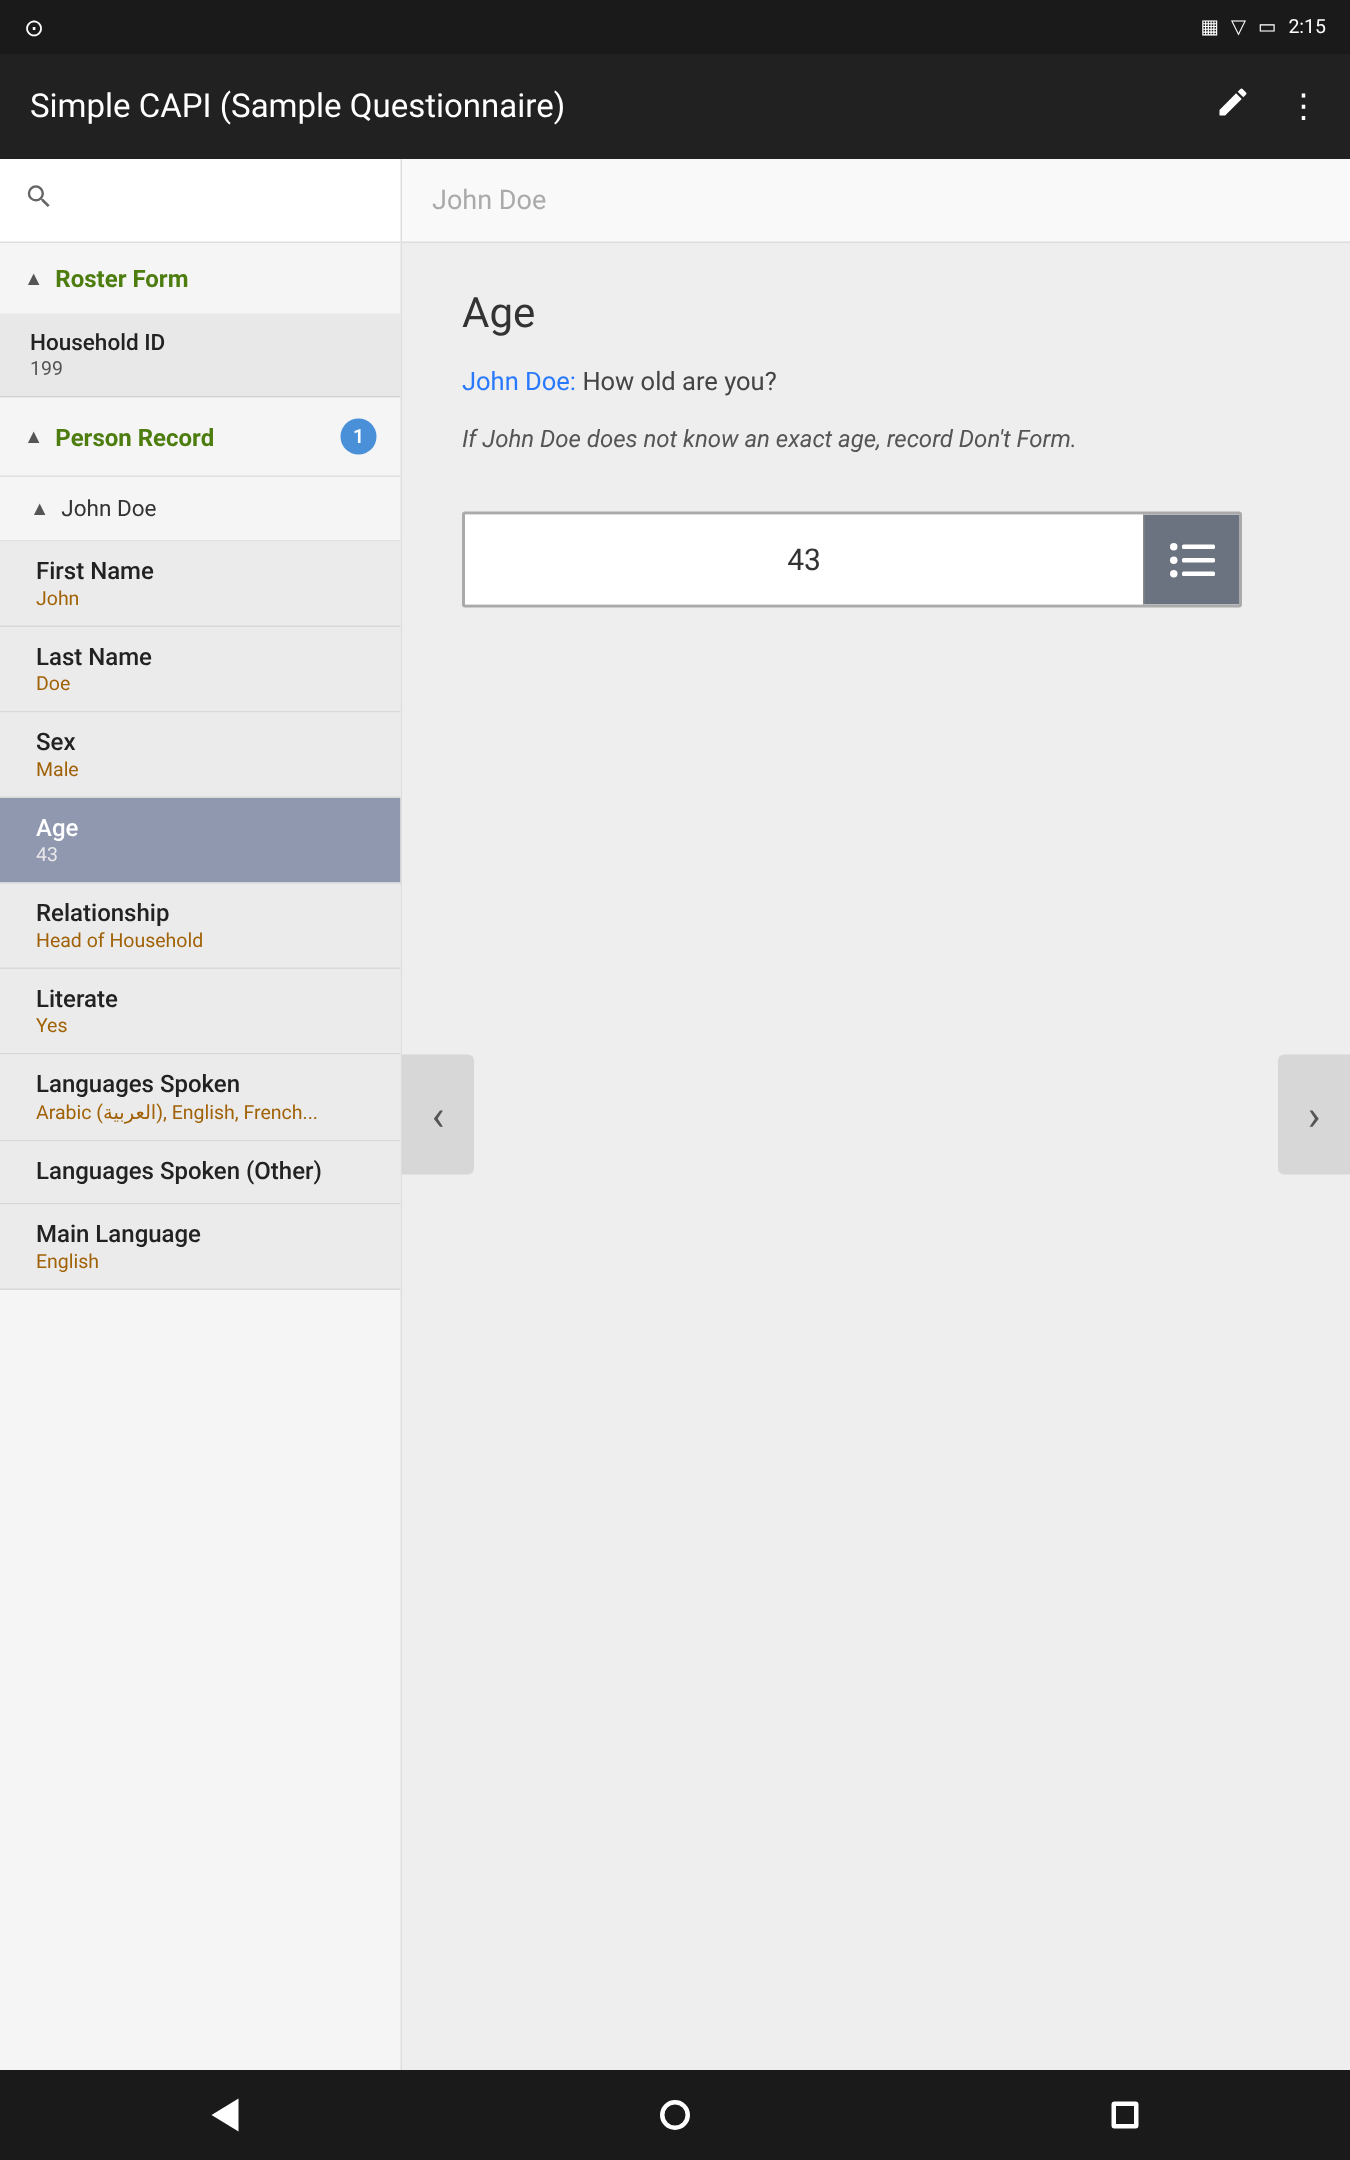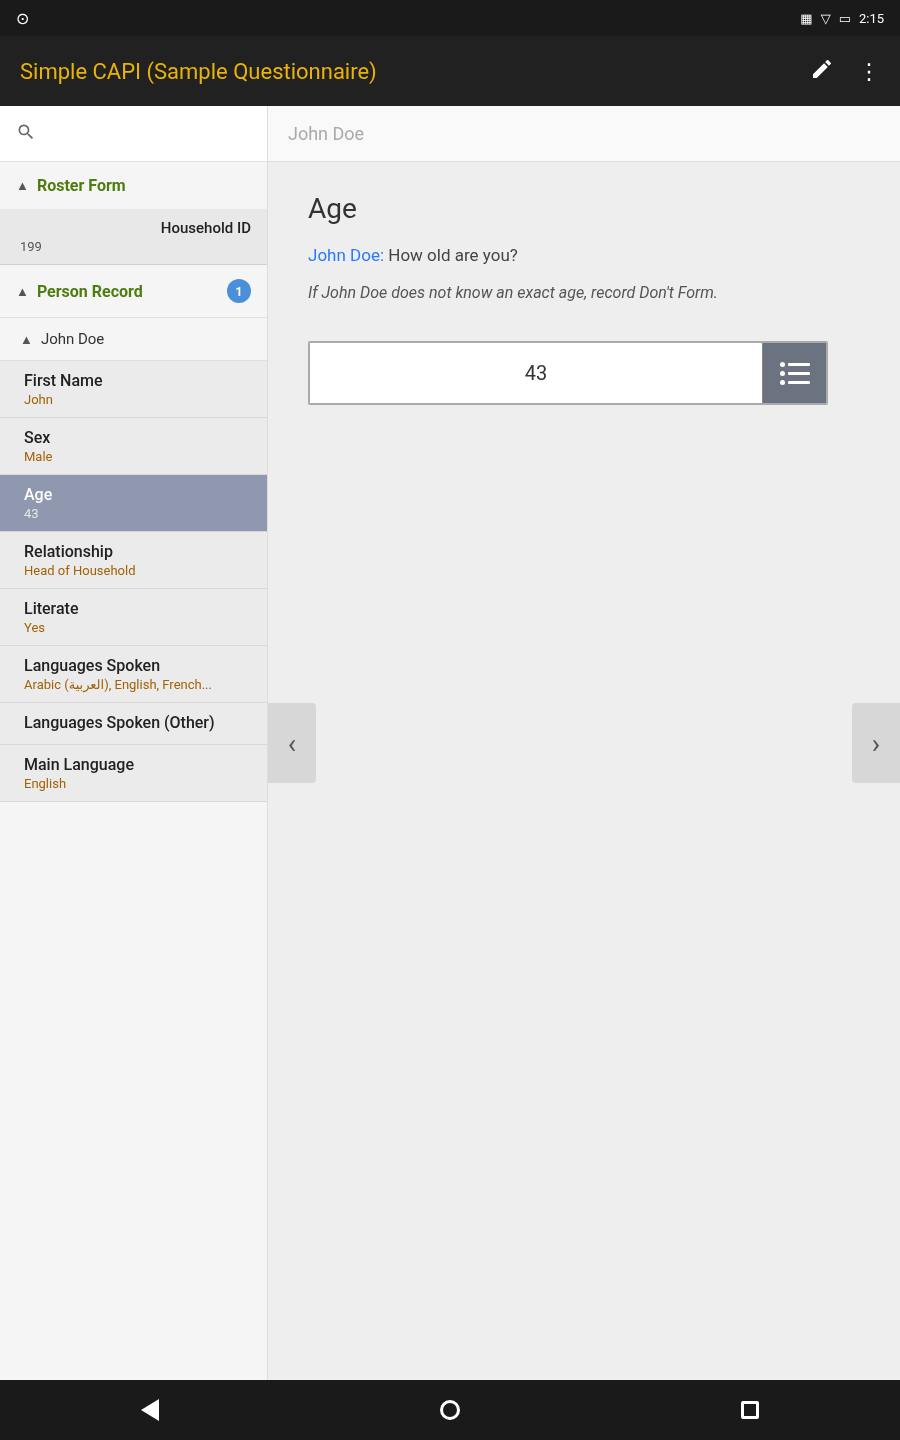--- a/index.html
+++ b/index.html
@@ -30,21 +30,21 @@
     .app-bar {
       background: #212121;
       height: 70px;
       display: flex;
       align-items: center;
       justify-content: space-between;
       padding: 0 20px;
       flex-shrink: 0;
     }
     .app-bar-title {
-      color: #eab308;
+      color: #ffffff;
       font-size: 22px;
       font-weight: 400;
     }
     .app-bar-icons { display: flex; align-items: center; gap: 24px; }
     .app-bar-icon { color: #fff; font-size: 22px; cursor: pointer; }
 
     
     .main-container {
       display: flex;
       flex: 1;
@@ -94,21 +94,20 @@
     .nav-item {
       background: #e8e8e8;
       padding: 10px 16px 10px 20px;
       border-bottom: 1px solid #d0d0d0;
       cursor: pointer;
     }
     .nav-item-title {
       font-size: 15px;
       color: #222;
       font-weight: 500;
-      text-align: right;
     }
     .nav-item-value {
       font-size: 13px;
       color: #555;
       margin-top: 2px;
     }
 
     
     .person-record-header {
       background: #f5f5f5;
@@ -398,20 +397,24 @@
     <div class="sub-section-header">
       <span class="chevron">▲</span>
       <span class="sub-section-label">John Doe</span>
     </div>
 
     <div class="field-item">
       <div class="field-item-title">First Name</div>
       <div class="field-item-value">John</div>
     </div>
 
+    <div class="field-item">
+      <div class="field-item-title">Last Name</div>
+      <div class="field-item-value">Doe</div>
+    </div>
 
     <div class="field-item">
       <div class="field-item-title">Sex</div>
       <div class="field-item-value">Male</div>
     </div>
 
     <div class="field-item active">
       <div class="field-item-title">Age</div>
       <div class="field-item-value">43</div>
     </div>

